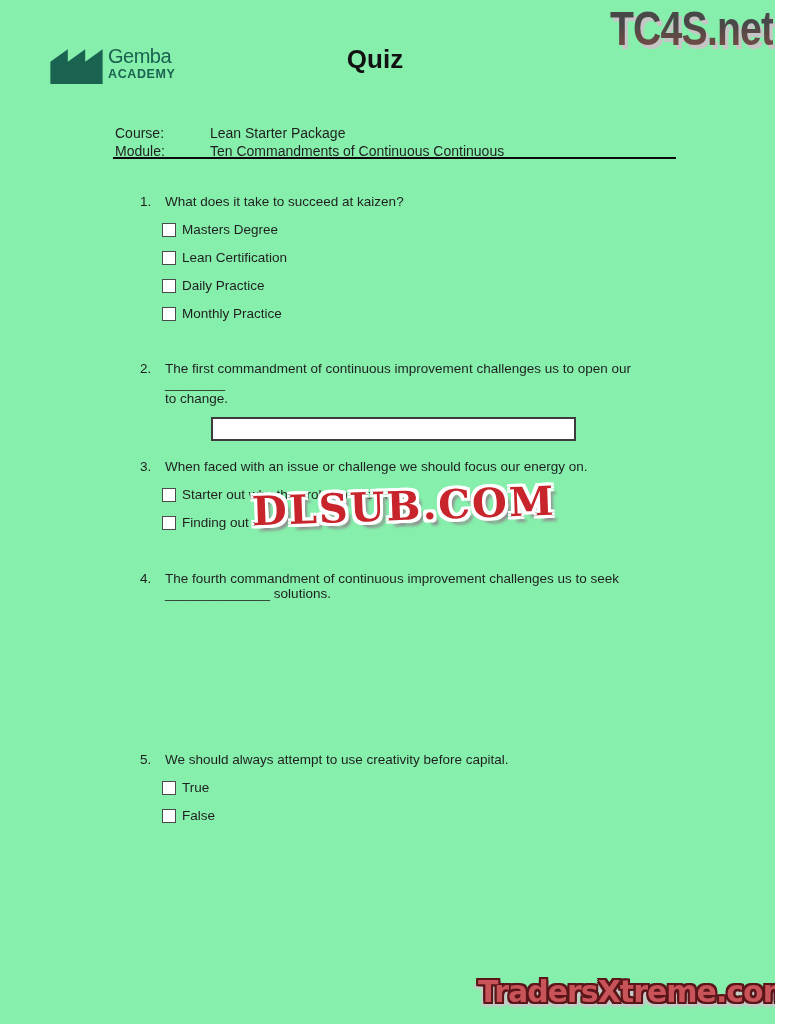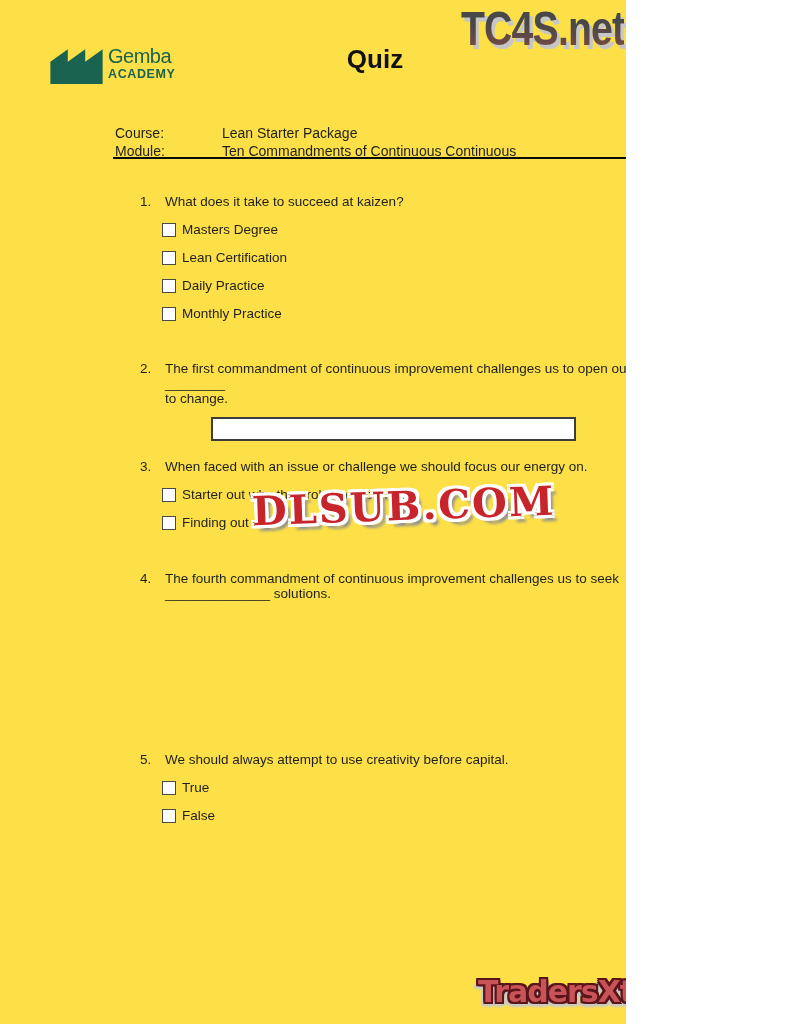--- a/index.html
+++ b/index.html
@@ -1,17 +1,17 @@
 <!DOCTYPE html>
 <html><head>
 <meta charset="utf-8">
 <style>
   html,body { margin:0; padding:0; background:#fff; }
   #page {
-    position:relative; width:626px; height:1024px; background:#fde047;
+    position:relative; width:775px; height:1024px; background:#86efac;
     font-family:"Liberation Sans", sans-serif; color:#1f1f1f; overflow:hidden;
   }
 
   
   .logo { position:absolute; left:50px; top:46px; display:flex; align-items:flex-start; }
   .logo svg { display:block; }
   .logo-text { margin-left:5px; line-height:1; }
   .logo-name { font-size:20px; font-weight:normal; color:#1a6350; letter-spacing:-0.5px; display:block; }
   .logo-sub  { font-size:12.5px; font-weight:bold; color:#1a6350; letter-spacing:0.6px; display:block; margin-top:2px;text-align:center; }
 
@@ -21,21 +21,21 @@
   
   .tc4s { position:absolute; top:0px; right:2px; font-size:49px; font-weight:bold;
     letter-spacing:-1px; transform:scaleX(0.80); transform-origin:100% 0; white-space:nowrap; }
   .tc4s::before { content:attr(data-text); position:absolute; left:4px; top:4px; color:#c6c6c6; }
   .tc4s .grad { position:relative;
     background:linear-gradient(#484848 42%, #6d4a45 78%, #8a5a50 100%);
     -webkit-background-clip:text; background-clip:text; color:transparent; }
 
   
   .meta { position:absolute; left:115px; top:124px; font-size:14px; line-height:18px; }
-  .meta-row { display:flex;gap:12px; }
+  .meta-row { display:flex; }
   .meta-label { width:95px; }
   .rule { position:absolute; left:113px; top:157px; width:563px; height:2px; background:#0a0a0a; }
 
   
   .question { position:absolute; left:140px; width:545px; font-size:13.5px; line-height:15px; }
   .q1 { top:194px; } .q2 { top:361px; } .q3 { top:459px; } .q4 { top:571px; } .q5 { top:752px; }
   .qrow { display:flex; }
   .qnum { width:25px; flex:0 0 25px; }
   .qtext { flex:1; }
   .qline { display:block; }

